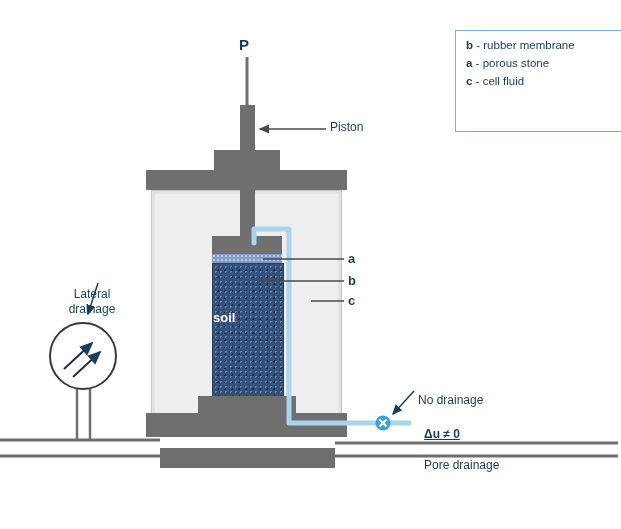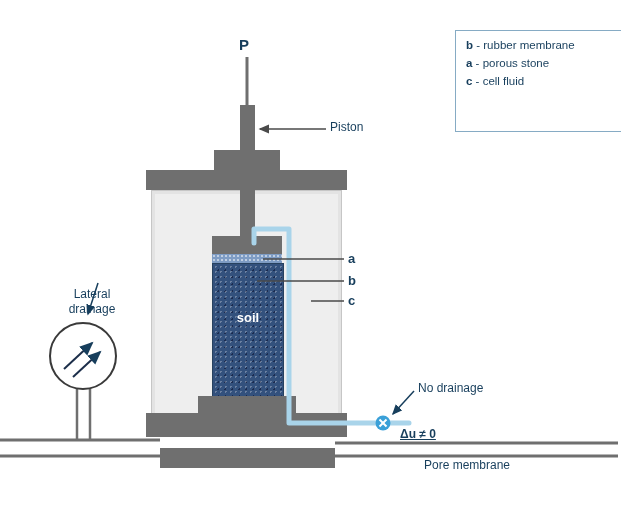--- a/index.html
+++ b/index.html
@@ -21,21 +21,21 @@
   }
   .porous{
     position:absolute;background-color:#7e9cc4;
     background-image:radial-gradient(rgba(255,255,255,0.5) 1px, transparent 1px);
     background-size:4px 4px;
   }
   .label{position:absolute;color:#173e5c;font-size:12px;line-height:1.25;}
   .bold{font-weight:bold;}
   .small{font-size:13px;}
   .soil-label{
-    position:absolute;left:0;right:0;top:46px;text-align:center;
+    position:absolute;left:0;right:0;top:46px;
     color:#ffffff;font-weight:bold;font-size:13px;
   }
   .keybox{
     position:absolute;left:455px;top:30px;width:146px;height:84px;
     border:1px solid #86abc4;background:#ffffff;padding:8px 10px;
     box-sizing:content-box;
   }
   .keybox .ktitle{color:#173e5c;font-weight:bold;font-size:12px;margin-bottom:7px;}
   .keybox .kitem{color:#173e5c;font-size:11.5px;margin-bottom:6px;}
   .keybox .kitem .kl{font-weight:bold;}
@@ -111,23 +111,23 @@
 
   <div class="label" style="left:53px;top:239px;width:78px;text-align:center;margin-top:48px;">
     <span>Lateral</span><br>
     <span>drainage</span>
   </div>
 
   <div class="label bold small" style="left:348px;top:251px;">a</div>
   <div class="label bold small" style="left:348px;top:273px;">b</div>
   <div class="label bold small" style="left:348px;top:293px;">c</div>
 
-  <div class="label" style="left:418px;top:381px;">No drainage</div>
-  <div class="label bold" style="left:400px;top:427px;text-decoration:underline;">Δu ≠ 0</div>
-  <div class="label" style="left:424px;top:458px;">Pore membrane</div>
+  <div class="label" style="left:418px;top:393px;">No drainage</div>
+  <div class="label bold" style="left:424px;top:427px;text-decoration:underline;">Δu ≠ 0</div>
+  <div class="label" style="left:424px;top:458px;">Pore drainage</div>
 
   <div class="keybox">
     <div class="kitem">
       <span class="kl">b</span>
       <span>- rubber membrane</span>
     </div>
     <div class="kitem">
       <span class="kl">a</span>
       <span>- porous stone</span>
     </div>

